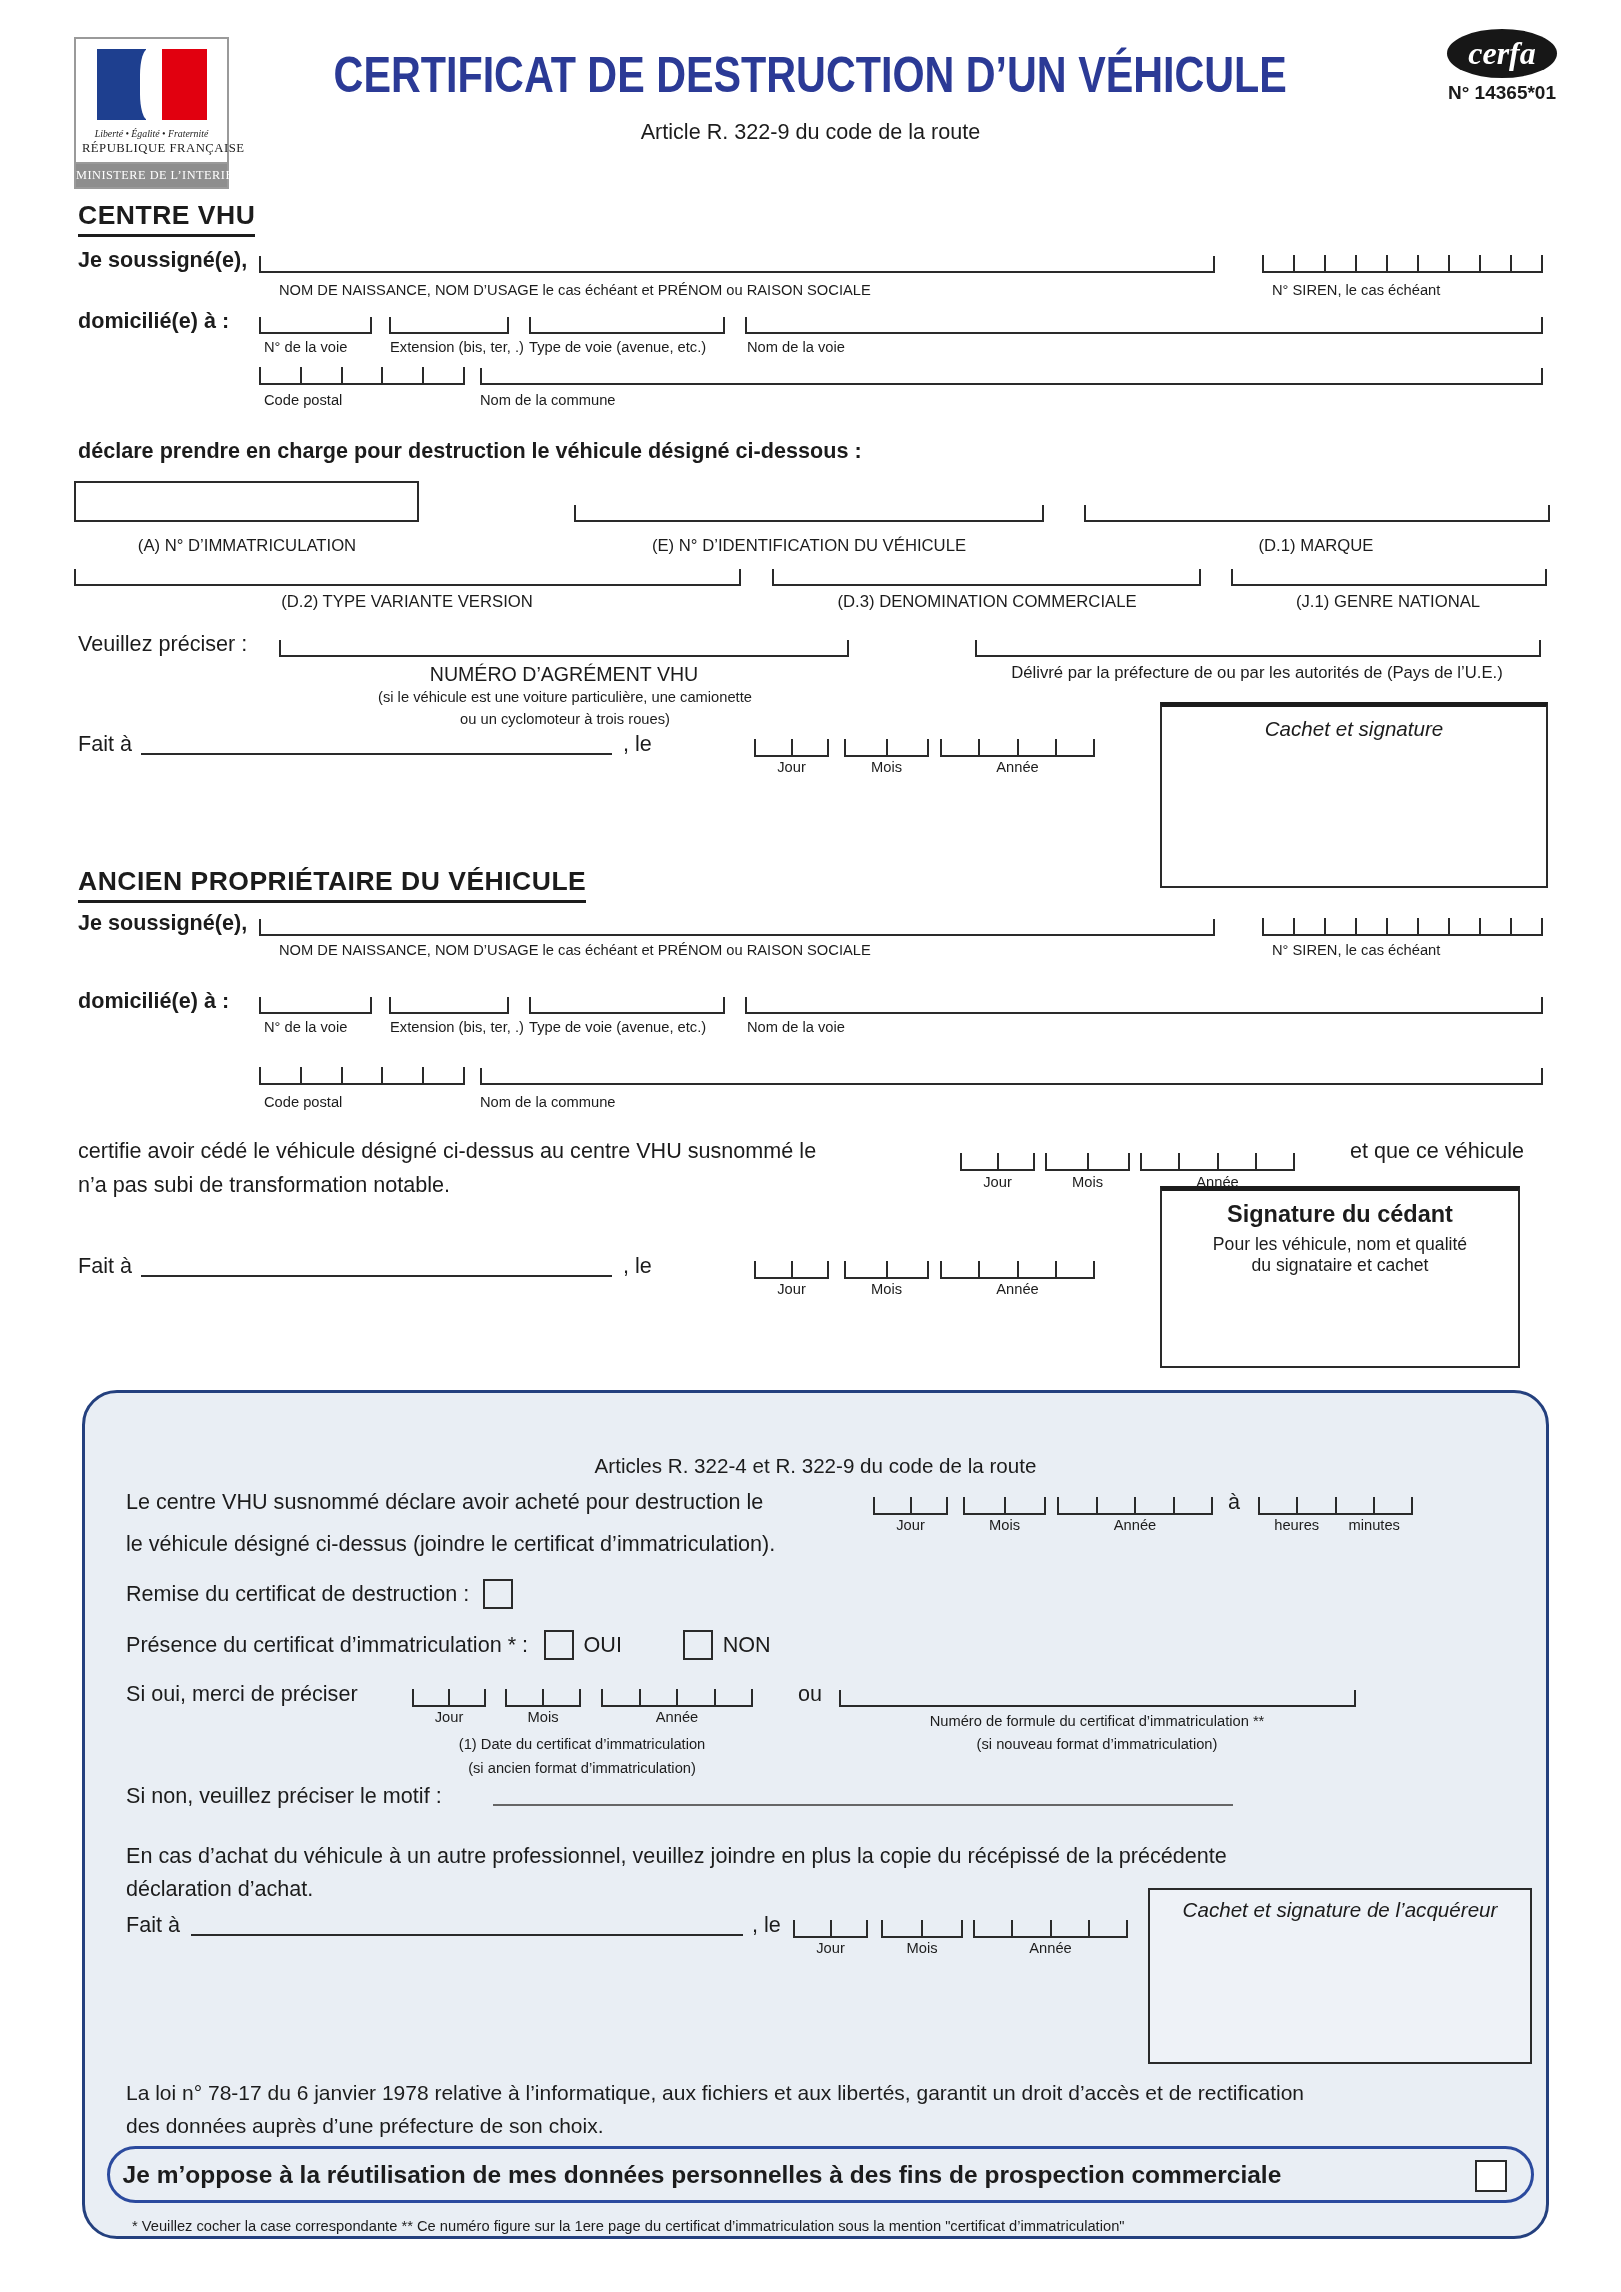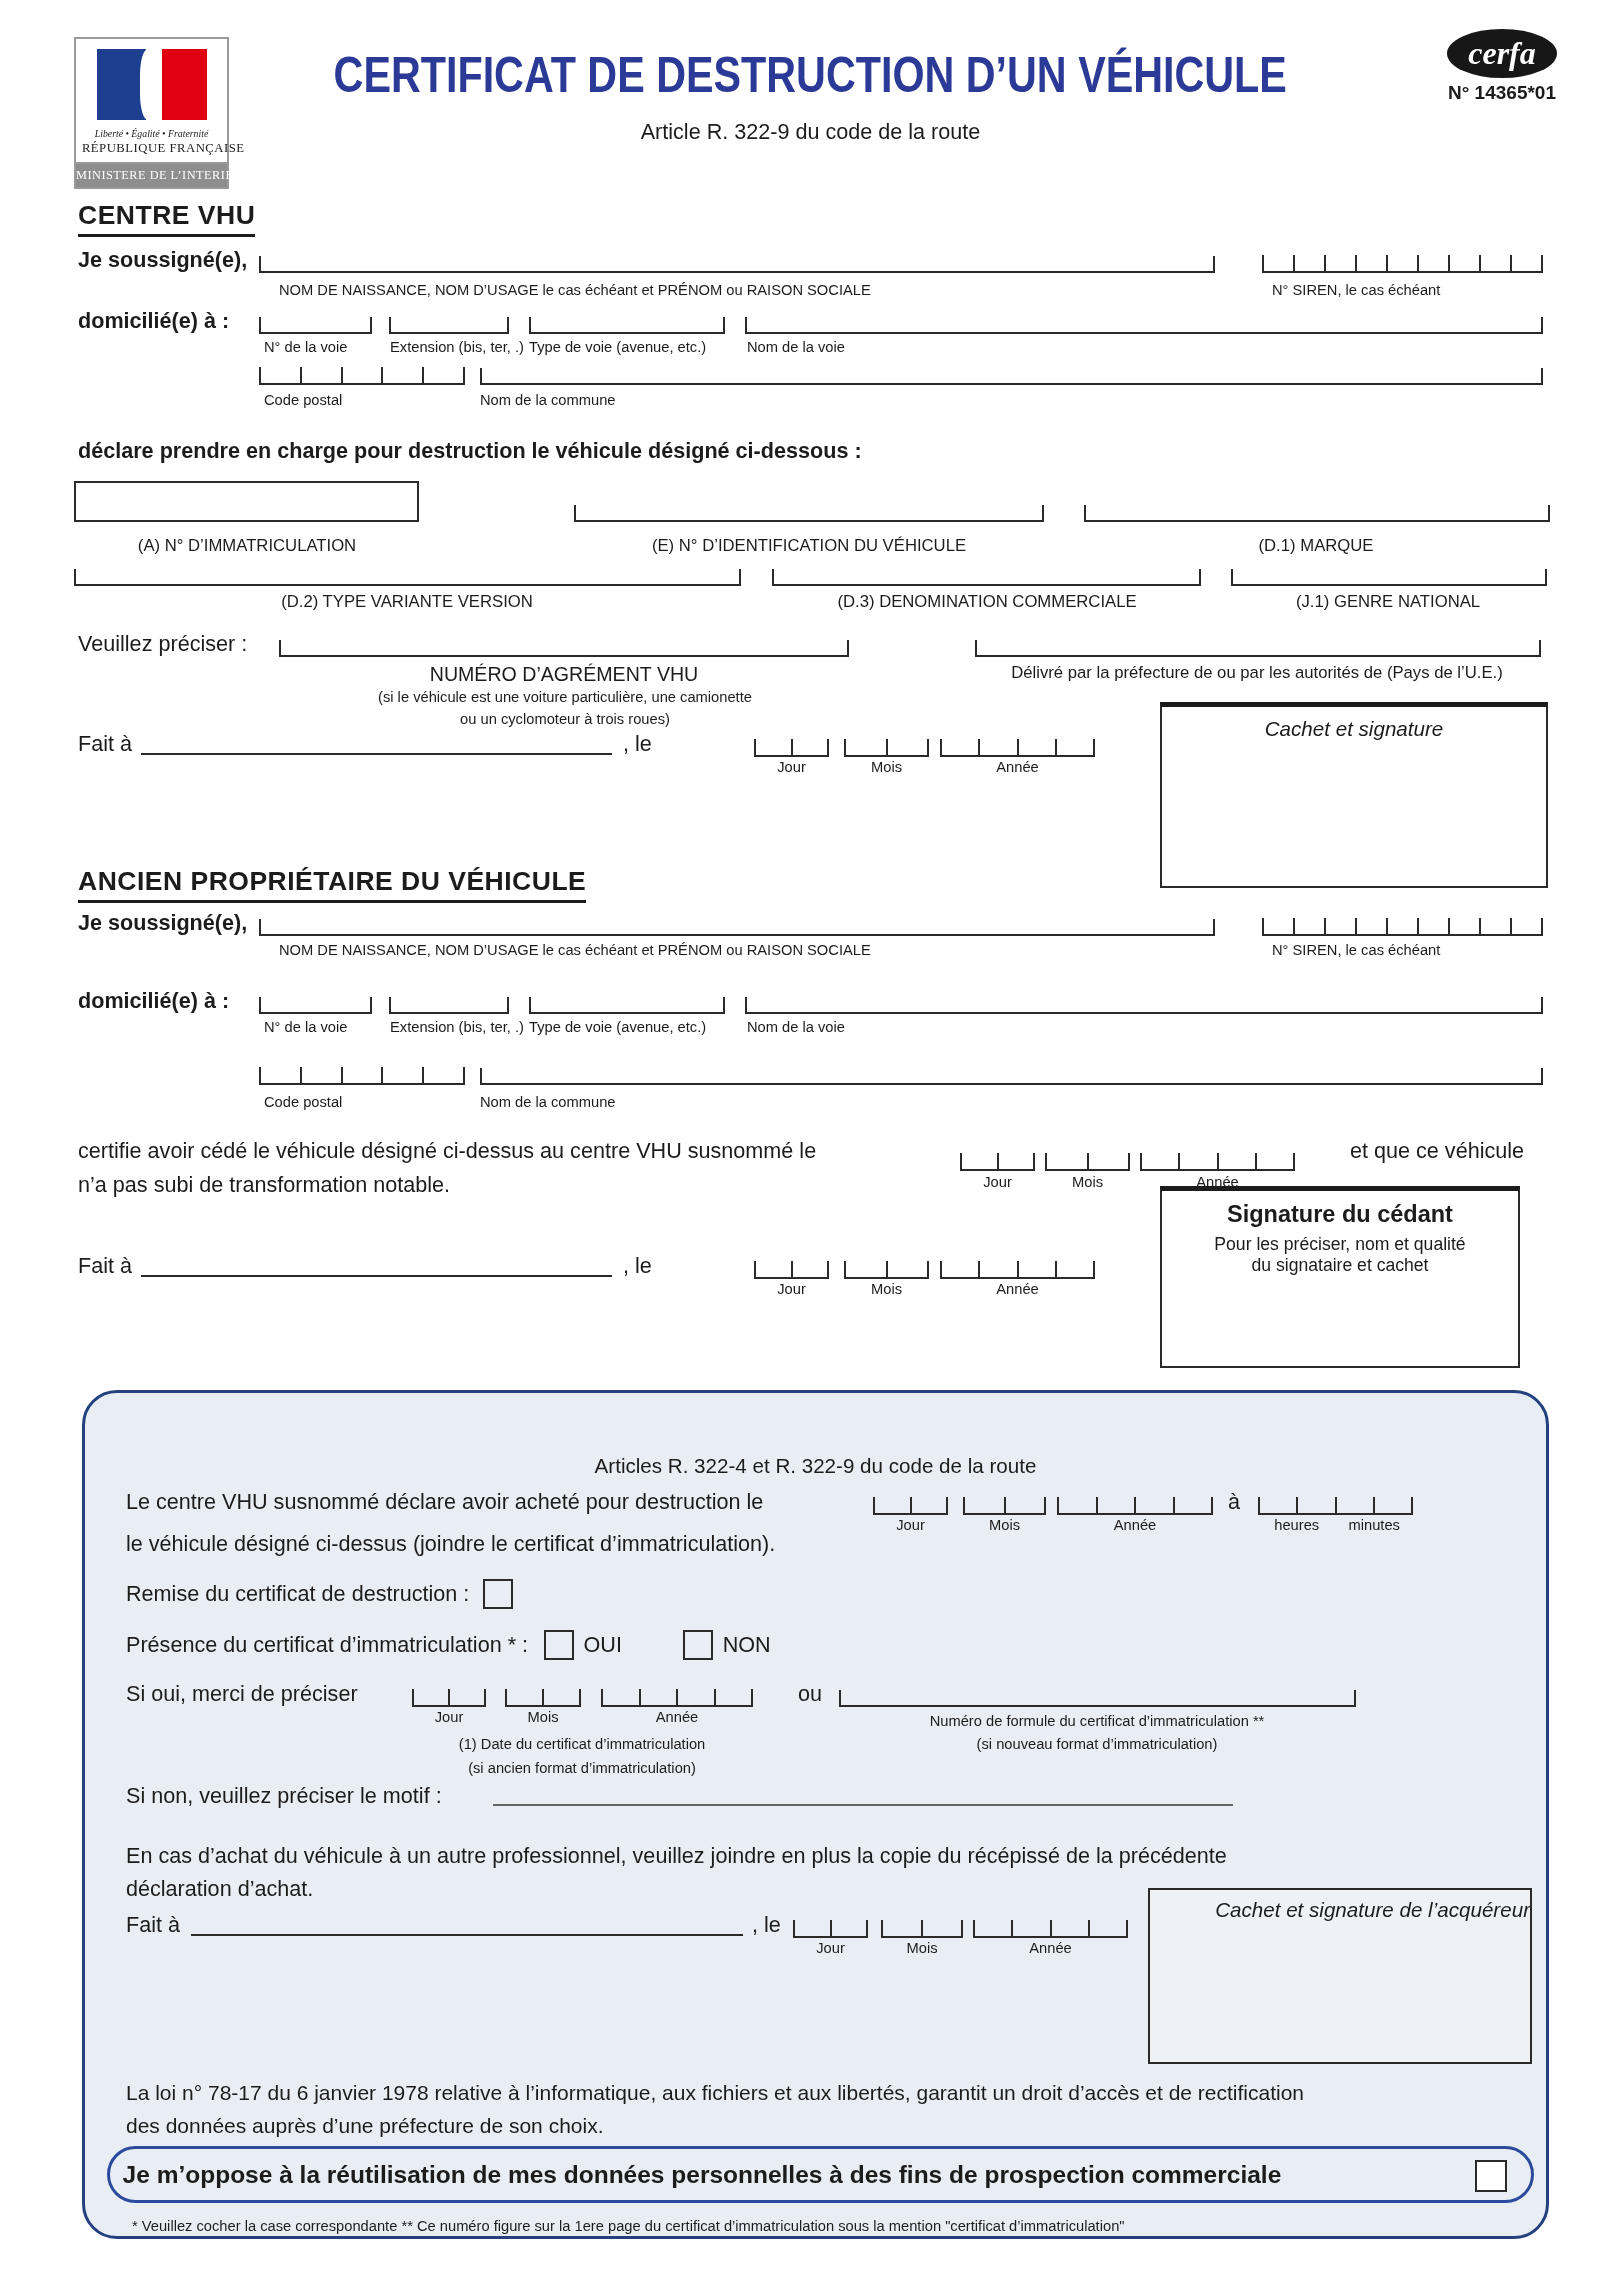--- a/index.html
+++ b/index.html
@@ -293,21 +293,21 @@
           <span class="cell"></span>
         </span>
         <span class="dlabel">Année</span>
       </span>
     <span class="t22 abs" style="left:1272px; top:2px;">et que ce véhicule</span>
     <span class="t22 abs" style="left:0; top:36px;">n’a pas subi de transformation notable.</span>
   </div>
 
   <div class="abs sigbox" style="left:1160px; top:1186px; width:360px; height:182px;">
     <div class="b" style="font-size:23.5px; margin-top:9.8px;">Signature du cédant</div>
-    <div style="font-size:17.6px; margin-top:5.9px;">Pour les préciser, nom et qualité</div>
+    <div style="font-size:17.6px; margin-top:5.9px;">Pour les véhicule, nom et qualité</div>
     <div style="font-size:17.6px;">du signataire et cachet</div>
   </div>
 
   <div class="abs" style="left:78px; top:1257px; width:1078px; height:21.6px;">
     <span class="t22 abs" style="left:0; bottom:0;">Fait à</span>
     <span class="wline abs" style="left:63px; bottom:2px; width:471px;"></span>
     <span class="t22 abs" style="left:545px; bottom:0;">,  le</span>
     <span class="dgroup" style="left:676px; width:75px;">
         <span class="comb">
           <span class="cell"></span>
@@ -454,21 +454,21 @@
           <span class="comb">
             <span class="cell"></span>
             <span class="cell"></span>
             <span class="cell"></span>
             <span class="cell"></span>
           </span>
           <span class="dlabel">Année</span>
         </span>
     </div>
 
-    <div class="abs" style="left:1063px; top:495px; width:384px; height:176px; border:2.5px solid #2a2a2a; background:#eef2f7; text-align:right;">
+    <div class="abs" style="left:1063px; top:495px; width:384px; height:176px; border:2.5px solid #2a2a2a; background:#eef2f7; text-align:center;">
       <div class="italic t21" style="margin-top:7.8px;">Cachet et signature de l’acquéreur</div>
     </div>
 
     <div class="abs" style="left:41px; top:688px; font-size:21px;">La loi n° 78-17 du 6 janvier 1978 relative à l’informatique, aux fichiers et aux libertés, garantit un droit d’accès et de rectification</div>
     <div class="abs" style="left:41px; top:721px; font-size:21px;">des données auprès d’une préfecture de son choix.</div>
 
     <div class="abs pill" style="left:21.6px; top:753px; width:1427px; height:57px;">
       <span class="b" style="font-size:24.5px; padding-left:13px;">Je m’oppose à la réutilisation de mes données personnelles à des fins de prospection commerciale</span>
       <span class="chk abs" style="right:23.5px; top:10.8px;"></span>
     </div>

